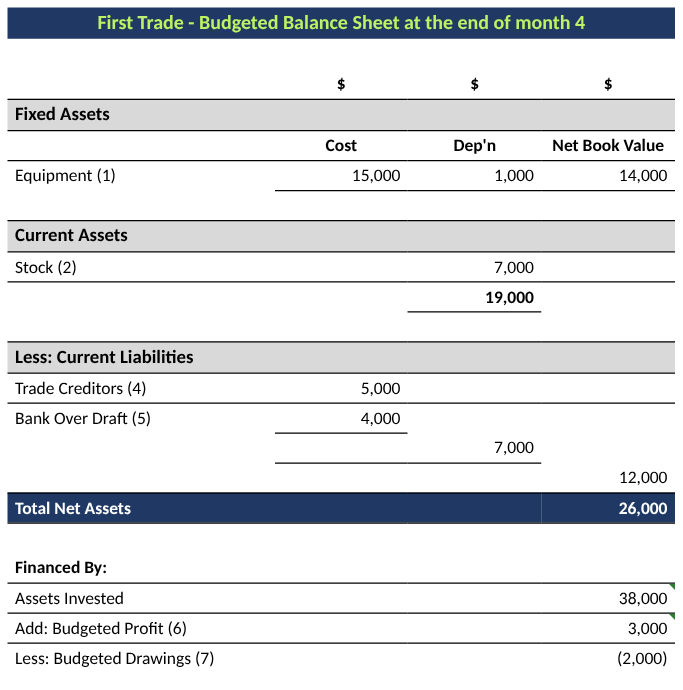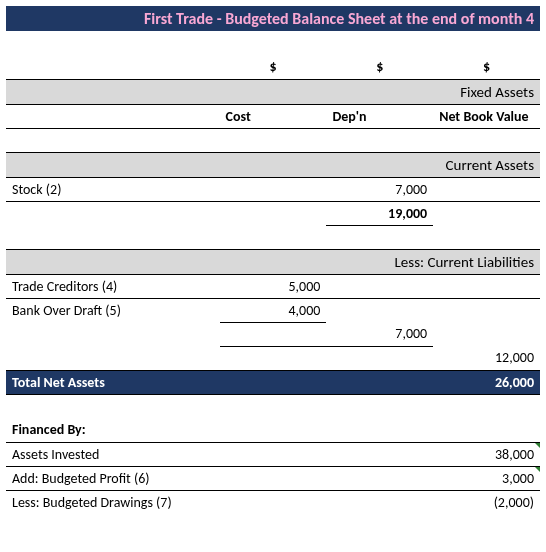--- a/index.html
+++ b/index.html
@@ -7,28 +7,28 @@
     margin: 0; padding: 6px;
     font-family: Calibri, Arial, sans-serif;
     font-size: 14px;
     color: #000;
     background: #fff;
     width: 546px;
   }
   table { border-collapse: collapse; width: 100%; table-layout: fixed; }
   td { padding: 3px 6px; height: 24px; vertical-align: middle; }
   .title-bar {
-    background: #1f3864; color: #f9a8d4; font-weight: bold;
-    text-align: right; font-size: 16px; height: 24px;
+    background: #1f3864; color: #bef264; font-weight: bold;
+    text-align: center; font-size: 16px; height: 24px;
   }
   .currency-row td { text-align: center; font-weight: bold; border-bottom: 1px solid #000; }
   .currency-row td:first-child { border-bottom: none; }
-  .section-hdr { background: #d9d9d9; font-weight: normal; font-size: 15px; text-align: right; }
+  .section-hdr { background: #d9d9d9; font-weight: bold; font-size: 15px; }
   .section-hdr td { border-top: 1px solid #000; border-bottom: 1px solid #000; }
-  .col-hdr td { text-align: left; font-weight: bold; border-bottom: 1px solid #000; }
+  .col-hdr td { text-align: center; font-weight: bold; border-bottom: 1px solid #000; }
   .col-hdr td:first-child { text-align: left; }
   .num { text-align: right; }
   .underline { border-bottom: 1px solid #000; }
   .bold { font-weight: bold; }
   .total-bar { background: #1f3864; color: #fff; font-weight: bold; }
   .total-bar td { border-top: 1px solid #000; border-bottom: 1px solid #000; }
   .flag { position: relative; }
   .flag::after {
     content: ""; position: absolute; top: 0; right: 0;
     border-top: 5px solid #2e7d32; border-left: 5px solid transparent;
@@ -62,20 +62,26 @@
   </tr>
 
   <tr class="section-hdr">
     <td colspan="4">Fixed Assets</td>
   </tr>
   <tr class="col-hdr">
     <td></td>
     <td>Cost</td>
     <td>Dep'n</td>
     <td>Net Book Value</td>
+  </tr>
+  <tr>
+    <td>Equipment (1)</td>
+    <td class="num underline">15,000</td>
+    <td class="num underline">1,000</td>
+    <td class="num underline">14,000</td>
   </tr>
   <tr>
         <td colspan="4"></td>
       </tr>
 
   <tr class="section-hdr">
     <td colspan="4">Current Assets</td>
   </tr>
   <tr>
     <td class="underline">Stock (2)</td>

